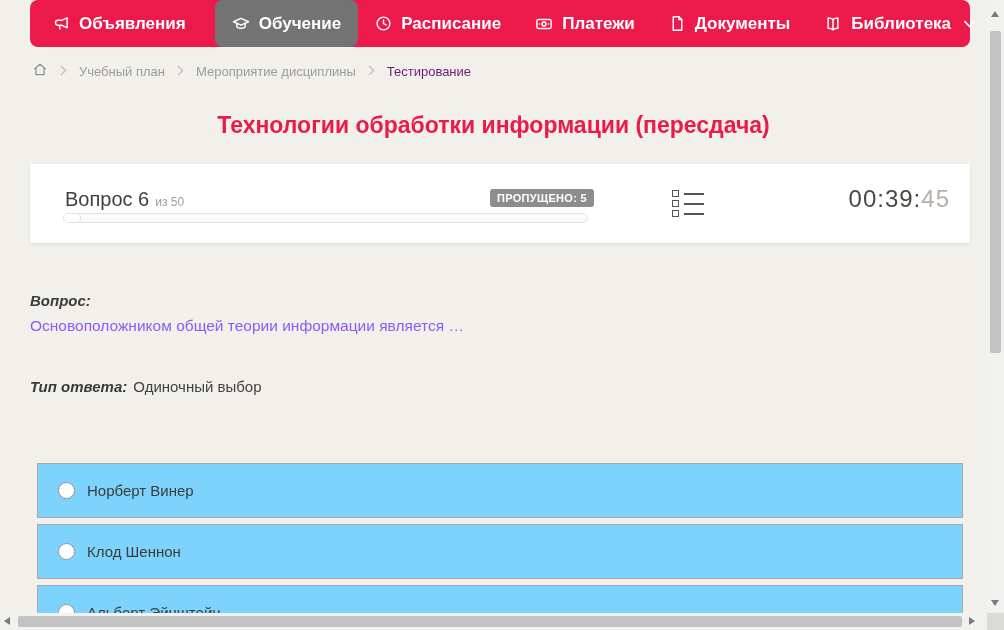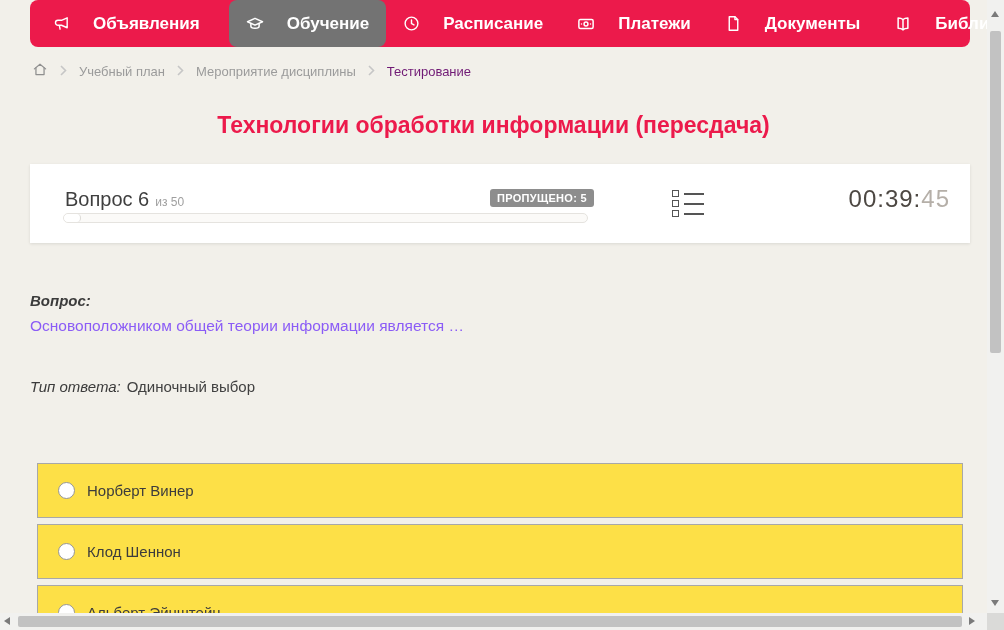--- a/index.html
+++ b/index.html
@@ -3,21 +3,21 @@
 <meta charset="utf-8">
 <style>
   html,body{margin:0;padding:0;}
   .stage{position:relative;width:1004px;height:630px;overflow:hidden;
          background:#f2f0ea;font-family:"Liberation Sans",sans-serif;}
 
   
   .navbar{position:absolute;left:30px;top:0;width:940px;height:47px;
           background:#ec1a4b;border-radius:8px;display:flex;align-items:stretch;
           padding-left:6px;box-sizing:border-box;}
-  .nav-item{display:flex;align-items:center;gap:23px;padding:0 17px;color:#fff;
+  .nav-item{display:flex;align-items:center;gap:9px;padding:0 17px;color:#fff;
             font-weight:700;font-size:17px;border-radius:8px;cursor:pointer;white-space:nowrap;}
   .nav-item.active{background:#737373;margin-left:12px;}
   .nav-item svg{display:block;}
   .chev{margin-left:4px;}
 
   
   .breadcrumb{position:absolute;left:32px;top:62px;display:flex;align-items:center;gap:12px;
               font-size:13px;color:#9b9b9b;}
   .breadcrumb .crumb{cursor:pointer;}
   .breadcrumb .current{color:#701a75;}
@@ -42,25 +42,25 @@
   .list-ln{width:20px;height:2px;background:#555;}
   .timer{position:absolute;right:20px;top:21px;font-size:24px;font-weight:300;
          color:#4d4843;letter-spacing:1px;}
   .timer .secs{color:#b5afa8;}
 
   
   .q-label{position:absolute;left:30px;top:292px;font-size:15px;font-weight:700;
            font-style:italic;color:#3b3b3b;}
   .q-text{position:absolute;left:30px;top:317px;font-size:15.5px;color:#8b5cf6;}
   .q-type{position:absolute;left:30px;top:378px;font-size:15px;color:#414141;}
-  .q-type .tlabel{font-weight:400;font-style:italic;color:#3b3b3b;margin-right:6px;}
+  .q-type .tlabel{font-weight:700;font-style:italic;color:#3b3b3b;margin-right:6px;}
 
   
   .options{position:absolute;left:37px;top:463px;width:926px;}
-  .option{height:55px;background:#fde047;border:1px solid #a8a8a8;box-sizing:border-box;
+  .option{height:55px;background:#7dd3fc;border:1px solid #a8a8a8;box-sizing:border-box;
           margin-bottom:6px;display:flex;align-items:center;cursor:pointer;}
   .radio{width:15px;height:15px;border-radius:50%;border:1px solid #969696;background:#fff;
          margin-left:20px;flex:0 0 auto;}
   .opt-label{margin-left:12px;font-size:15px;color:#3c3c3c;}
 
   
   .vscroll{position:absolute;left:987px;top:0;width:17px;height:613px;background:#f1f1ef;z-index:6;}
   .vthumb{position:absolute;left:3px;top:31px;width:11px;height:322px;background:#c2c2c2;border-radius:2px;}
   .arr{position:absolute;width:0;height:0;}
   .arr-up{left:4px;top:11px;border-left:4.5px solid transparent;border-right:4.5px solid transparent;

